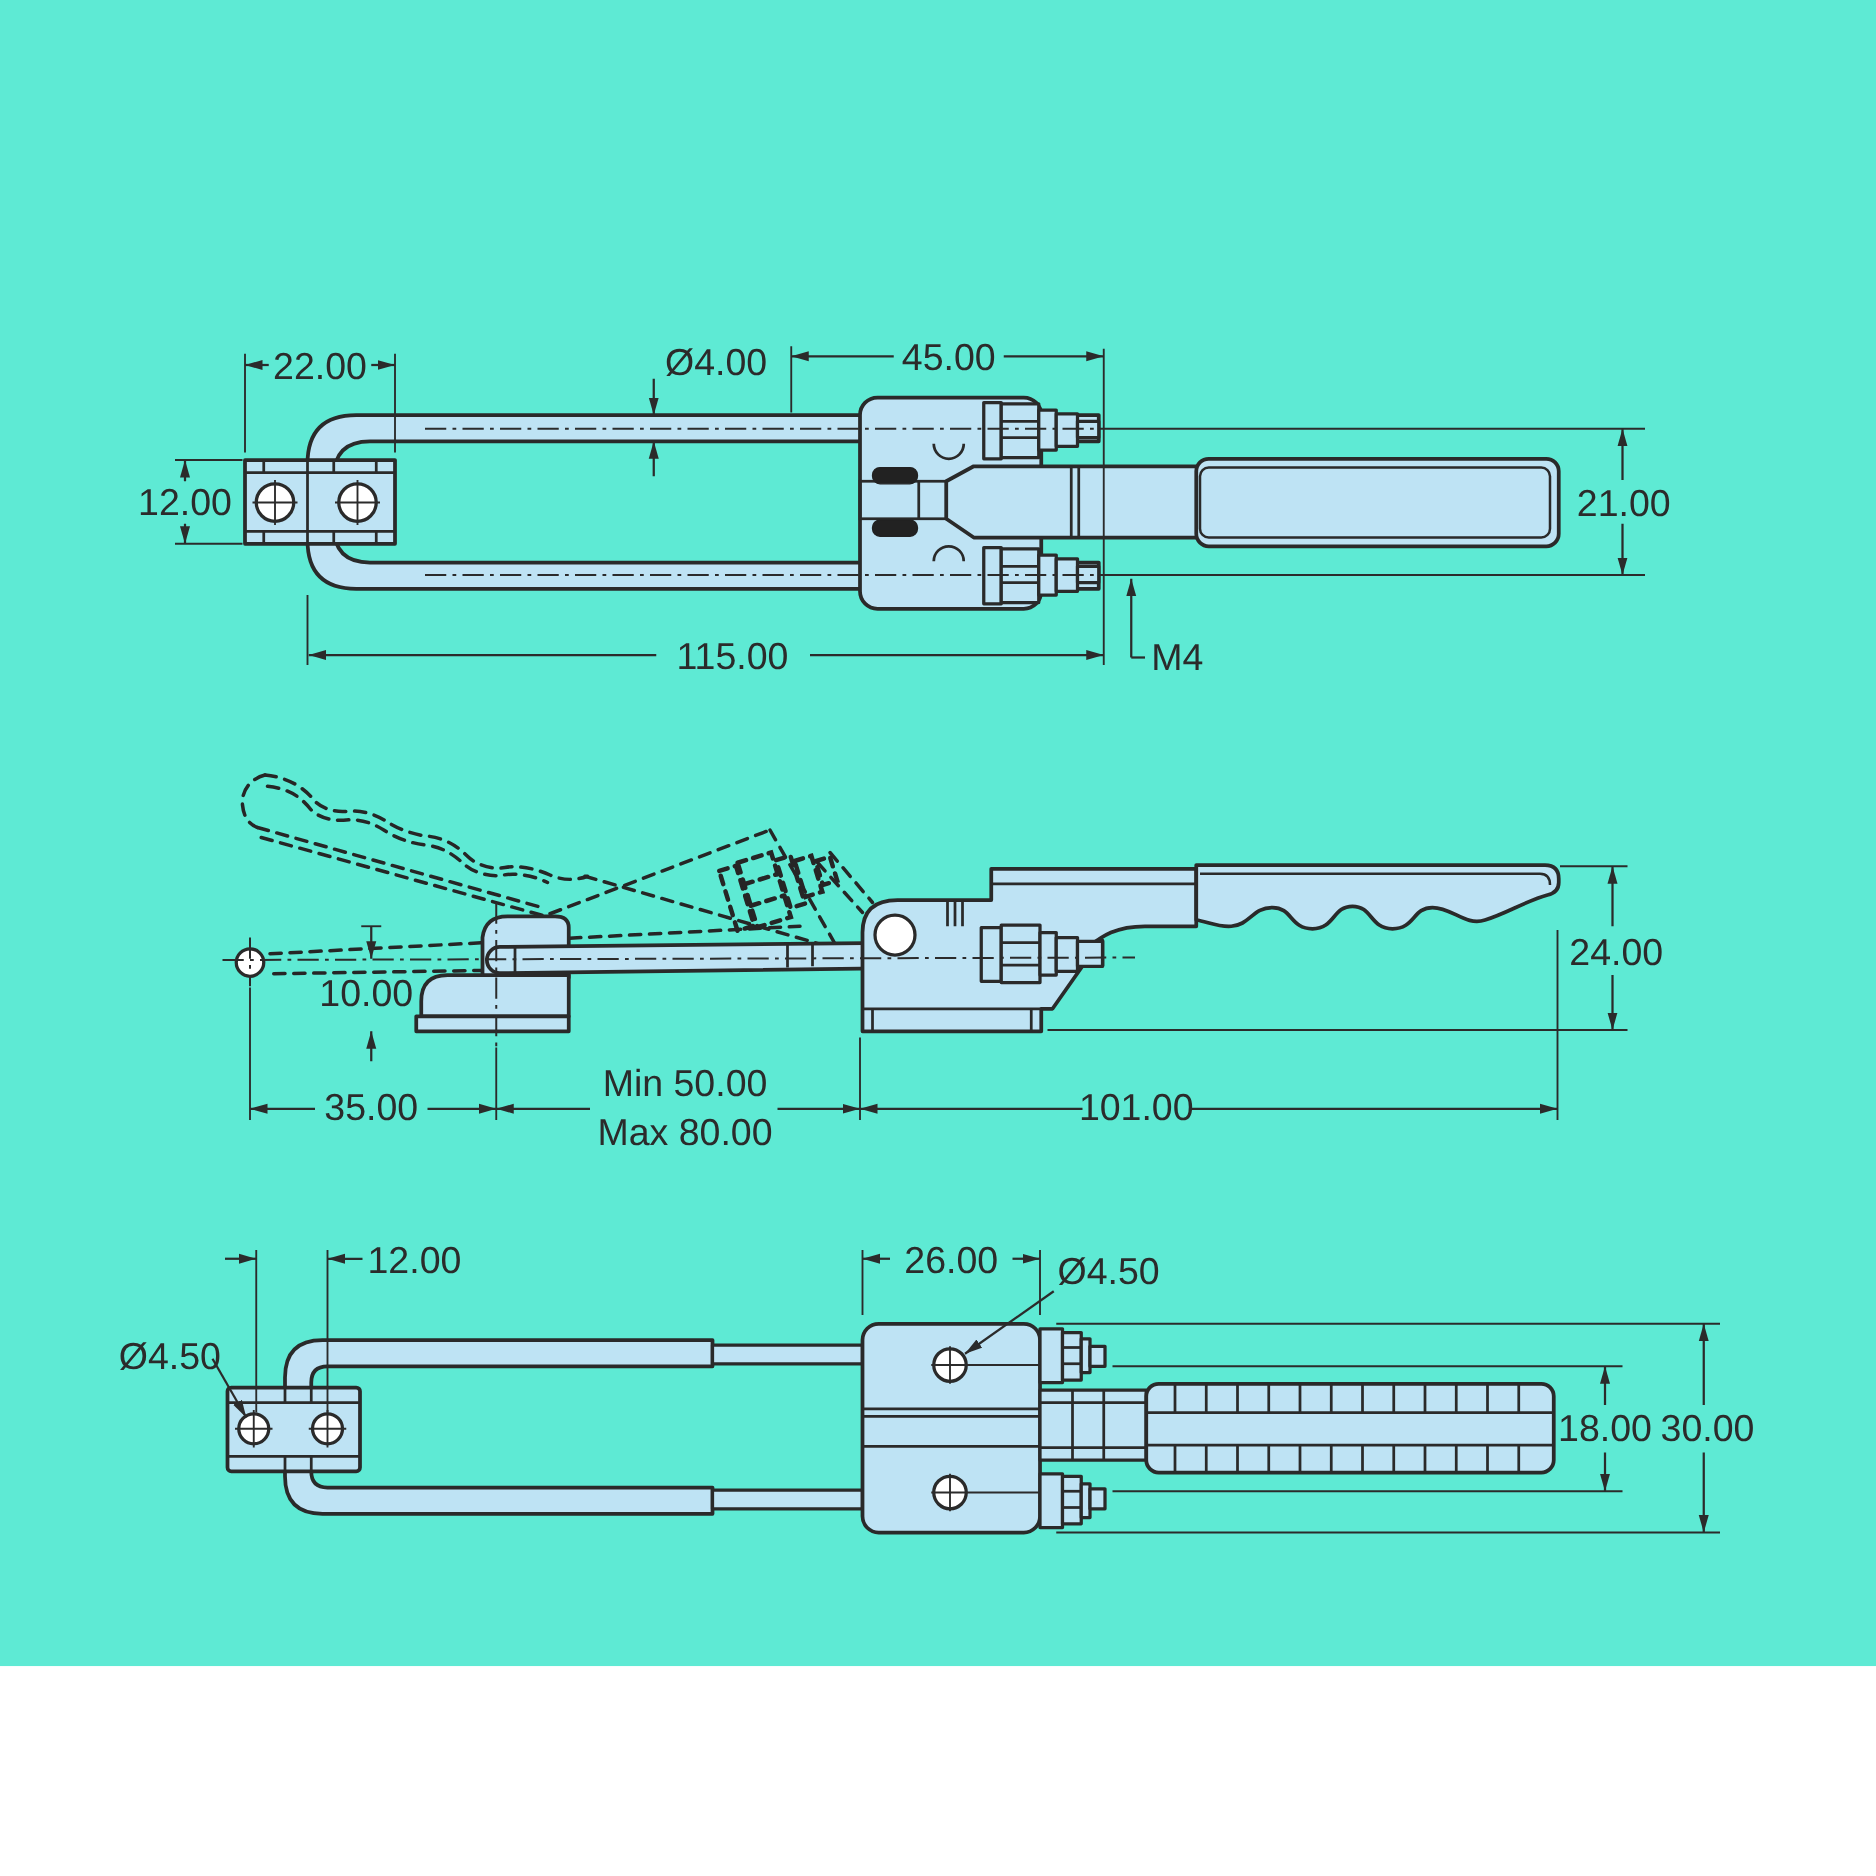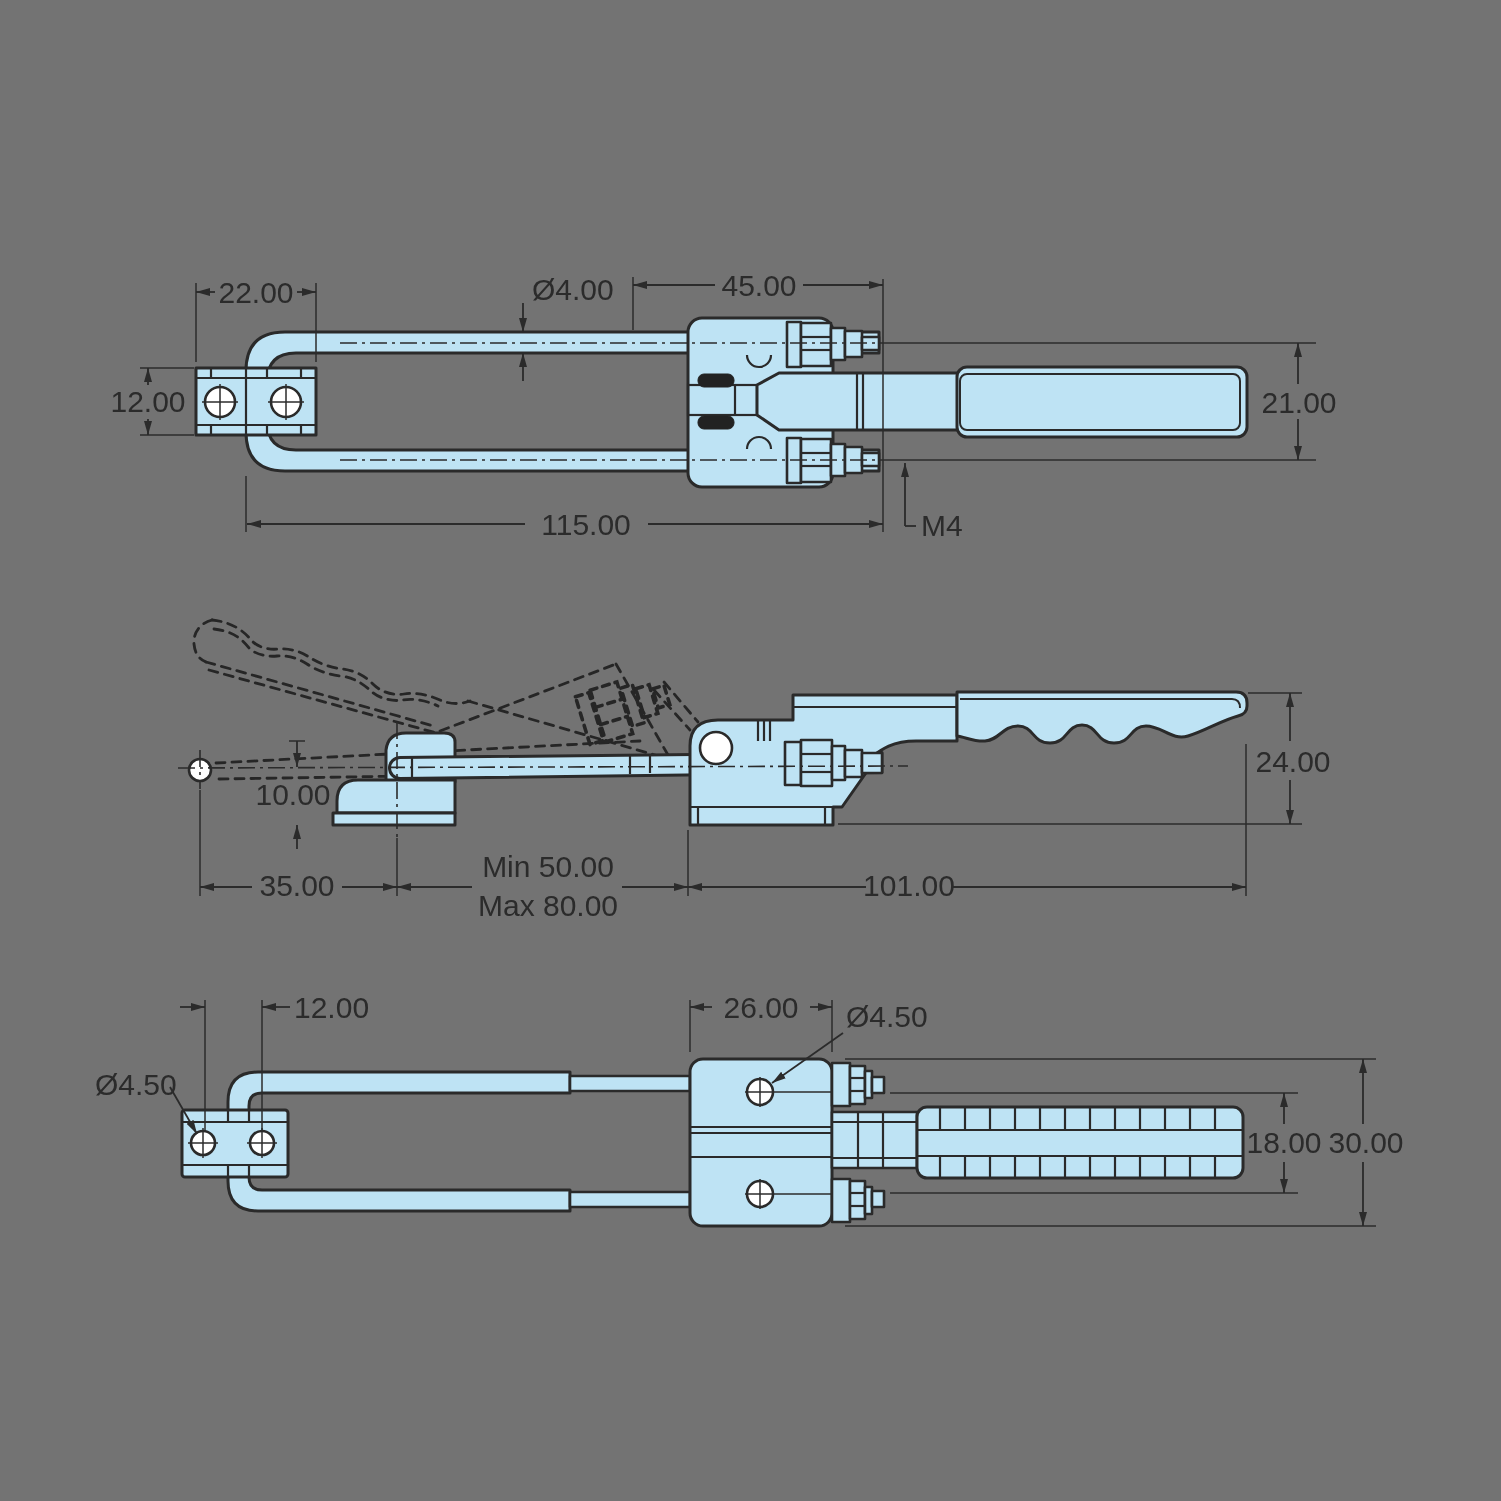--- a/index.html
+++ b/index.html
@@ -1,16 +1,16 @@
 <!DOCTYPE html>
 <html><head>
 <meta charset="utf-8">
 <style>
   html,body{margin:0;padding:0;background:#fff;}
-  .stage{position:relative;width:1501px;height:1501px;background:#737373;font-family:"Liberation Sans",sans-serif;}
+  .stage{position:relative;width:1501px;height:1333px;background:#5eead4;font-family:"Liberation Sans",sans-serif;}
   svg{position:absolute;left:0;top:0;}
   .part{fill:#bee3f4;stroke:#2a2a2a;stroke-width:3;stroke-linejoin:round;}
   .part2{fill:#bee3f4;stroke:#2a2a2a;stroke-width:2.6;stroke-linejoin:round;}
   .det{fill:none;stroke:#2a2a2a;stroke-width:2.2;}
   .hole{fill:#ffffff;stroke:#2a2a2a;stroke-width:2.6;}
   .slot{fill:#222222;stroke:#222222;stroke-width:1;}
   .dl{fill:none;stroke:#2b2b2b;stroke-width:1.8;}
   .xl{fill:none;stroke:#2b2b2b;stroke-width:1.5;}
   .cl{fill:none;stroke:#2b2b2b;stroke-width:1.6;stroke-dasharray:17 5 3 5;}
   .ch{fill:none;stroke:#2b2b2b;stroke-width:1.5;}

